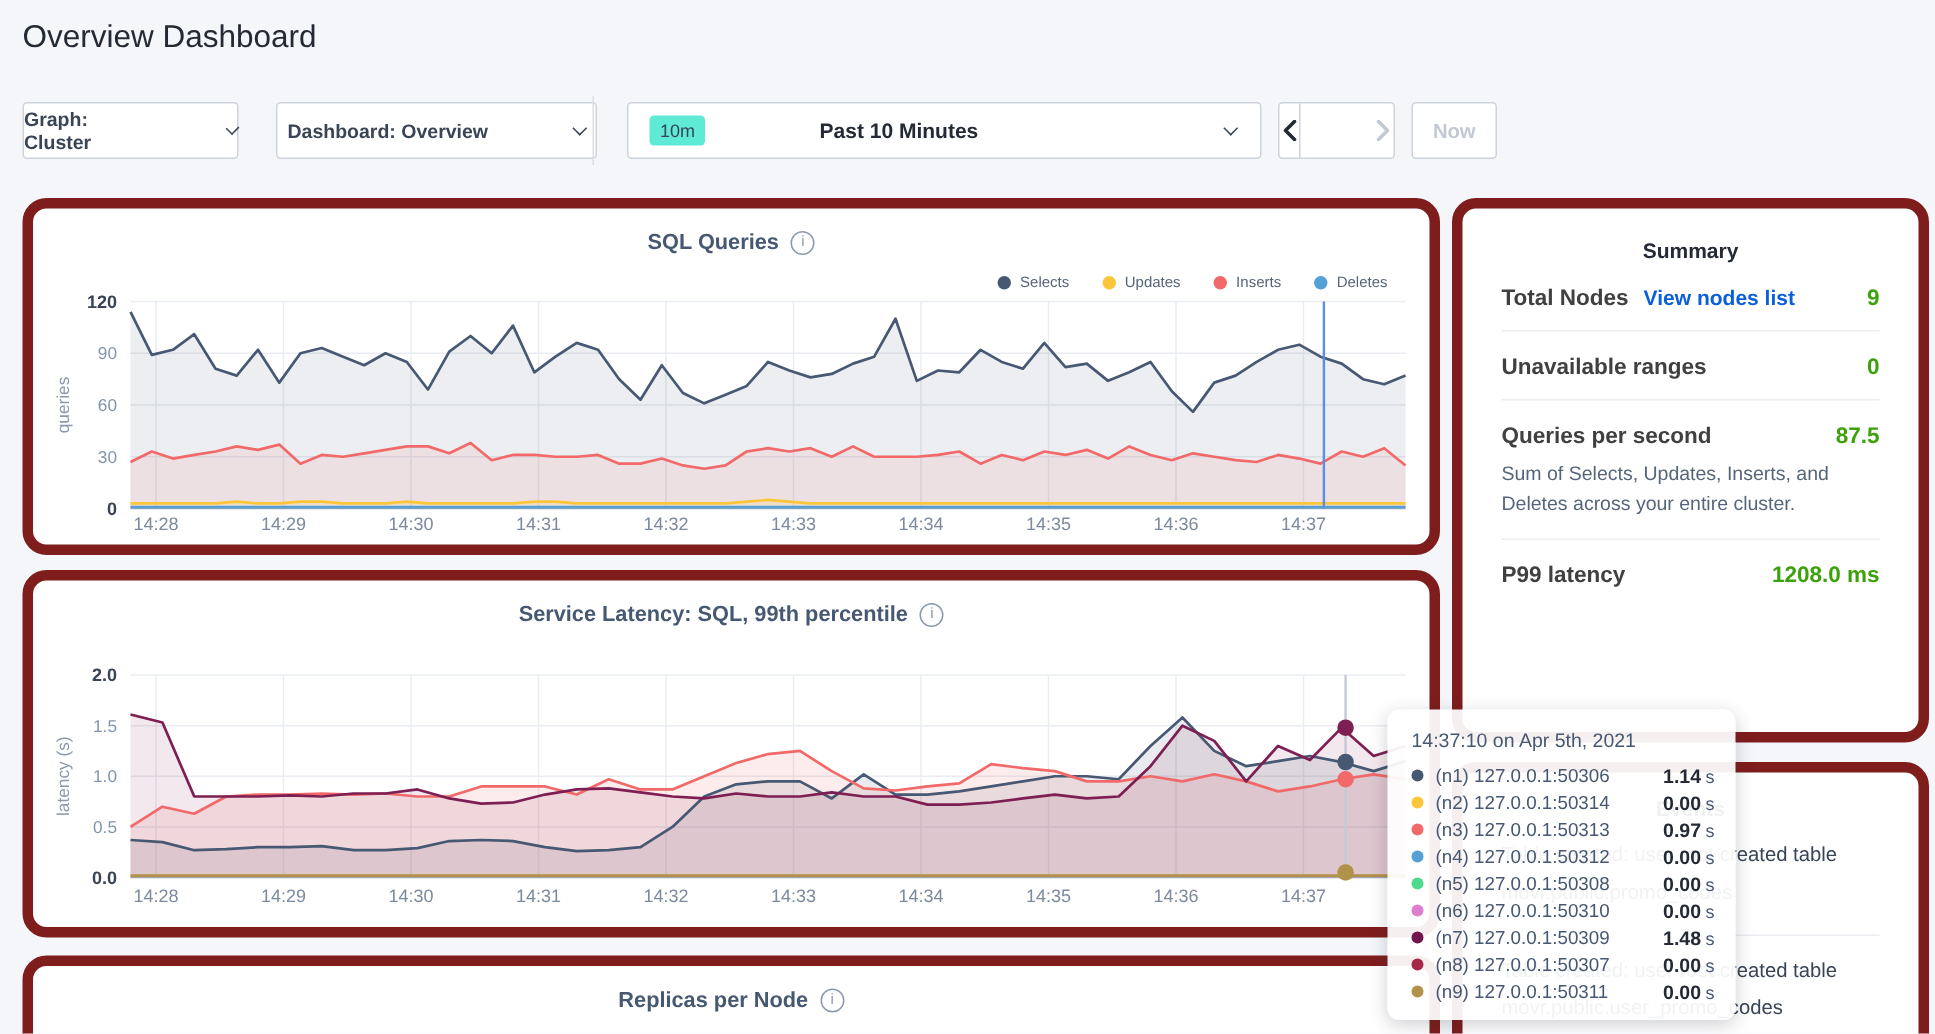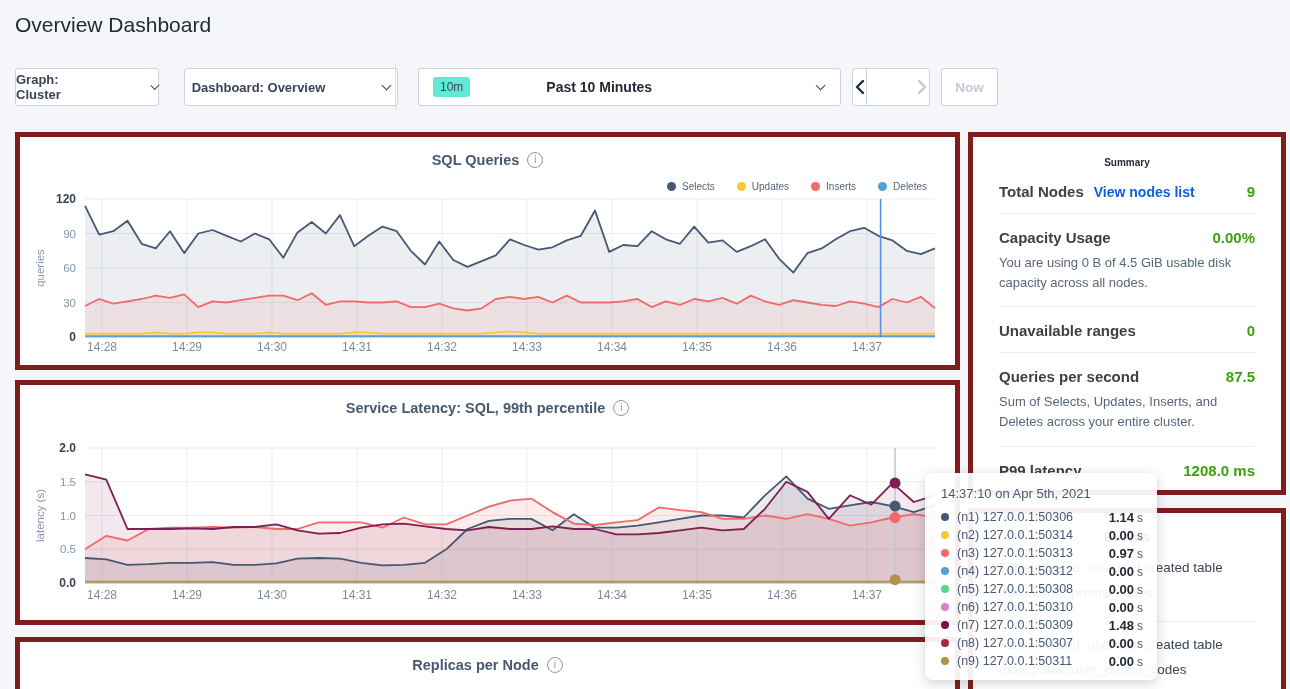--- a/index.html
+++ b/index.html
@@ -29,38 +29,38 @@
                 border-radius:3px; padding:3px 7px; margin-right:28px; }
   #time-label { font-size:14px; font-weight:700; color:#242a35; flex:1; }
   #time-chev { margin-right:2px; }
   #nav-group { left:852px; width:78px; padding:0; }
   .nav-btn { width:39px; height:100%; display:flex; align-items:center; justify-content:center; }
   #nav-prev { border-right:1px solid #cdd3dc; }
   #now-btn { left:941px; width:57px; justify-content:center; cursor:default; }
   #now-label { font-size:13.5px; font-weight:700; color:#c3c9d3; }
 
   
-  .card { position:absolute; background:#fff; border:5px solid #7f1d1d; border-radius:0; }
+  .card { position:absolute; background:#fff; border:7px solid #7f1d1d; border-radius:16px; }
   #card-sql      { left:15px; top:132px; width:945px; height:238px; }
   #card-latency  { left:15px; top:380px; width:945px; height:245px; }
   #card-replicas { left:15px; top:637px; width:945px; height:240px; }
   .chart-title-row { display:flex; align-items:center; justify-content:center; margin-top:15px; gap:8px; }
   .chart-title { font-size:14.5px; font-weight:700; color:#475872; }
   .info-icon { width:16px; height:16px; border:1.3px solid #8b99ad; border-radius:50%;
                color:#8b99ad; font-size:10px; line-height:13px; text-align:center; font-style:normal; }
   .legend { position:absolute; right:28px; top:44px; display:flex; gap:22px; }
   .legend-item { display:flex; align-items:center; gap:6px; font-size:10px; color:#56667a; }
   .legend-dot { width:9px; height:9px; border-radius:50%; }
   .chart-svg { position:absolute; left:0; }
   #svg-sql { top:56px; }
   #svg-latency { top:50px; }
 
   
   #card-summary { left:968px; top:132px; width:318px; height:363px; padding:0 26px; }
-  #summary-title { text-align:center; font-size:10px; font-weight:700; color:#242a35; margin-top:20px; }
+  #summary-title { text-align:center; font-size:14px; font-weight:700; color:#242a35; margin-top:20px; }
   .sum-item { padding:15px 0 13px 0; border-bottom:1px solid #e9edf2; }
   .sum-item:last-child { border-bottom:none; }
   .sum-head { display:flex; align-items:baseline; }
   .sum-label { font-size:15px; font-weight:700; color:#404040; }
   .sum-link { font-size:14px; font-weight:700; margin-left:10px; text-decoration:none; }
   .sum-value { margin-left:auto; font-size:15px; font-weight:700; }
   .sum-desc { font-size:13px; color:#56667a; line-height:1.55; margin-top:7px; }
 
   #card-events { left:968px; top:508px; width:318px; height:240px; padding:0 26px; }
   #events-title { text-align:center; font-size:14px; font-weight:700; color:#242a35; margin-top:16px; }
@@ -247,27 +247,20 @@
   <div id="summary-items">
       <div class="sum-item">
         <div class="sum-head">
           <span class="sum-label">Total Nodes</span>
           <a href="#" class="sum-link" style="color:#0b5fdb">View nodes list</a>
           <span class="sum-value" style="color:#3da10c">9</span>
         </div>
       </div>
       <div class="sum-item">
         <div class="sum-head">
-          <span class="sum-label">Capacity Usage</span>
-          <span class="sum-value" style="color:#3da10c">0.00%</span>
-        </div>
-        <div class="sum-desc">You are using 0 B of 4.5 GiB usable disk capacity across all nodes.</div>
-      </div>
-      <div class="sum-item">
-        <div class="sum-head">
           <span class="sum-label">Unavailable ranges</span>
           <span class="sum-value" style="color:#3da10c">0</span>
         </div>
       </div>
       <div class="sum-item">
         <div class="sum-head">
           <span class="sum-label">Queries per second</span>
           <span class="sum-value" style="color:#3da10c">87.5</span>
         </div>
         <div class="sum-desc">Sum of Selects, Updates, Inserts, and Deletes across your entire cluster.</div>

